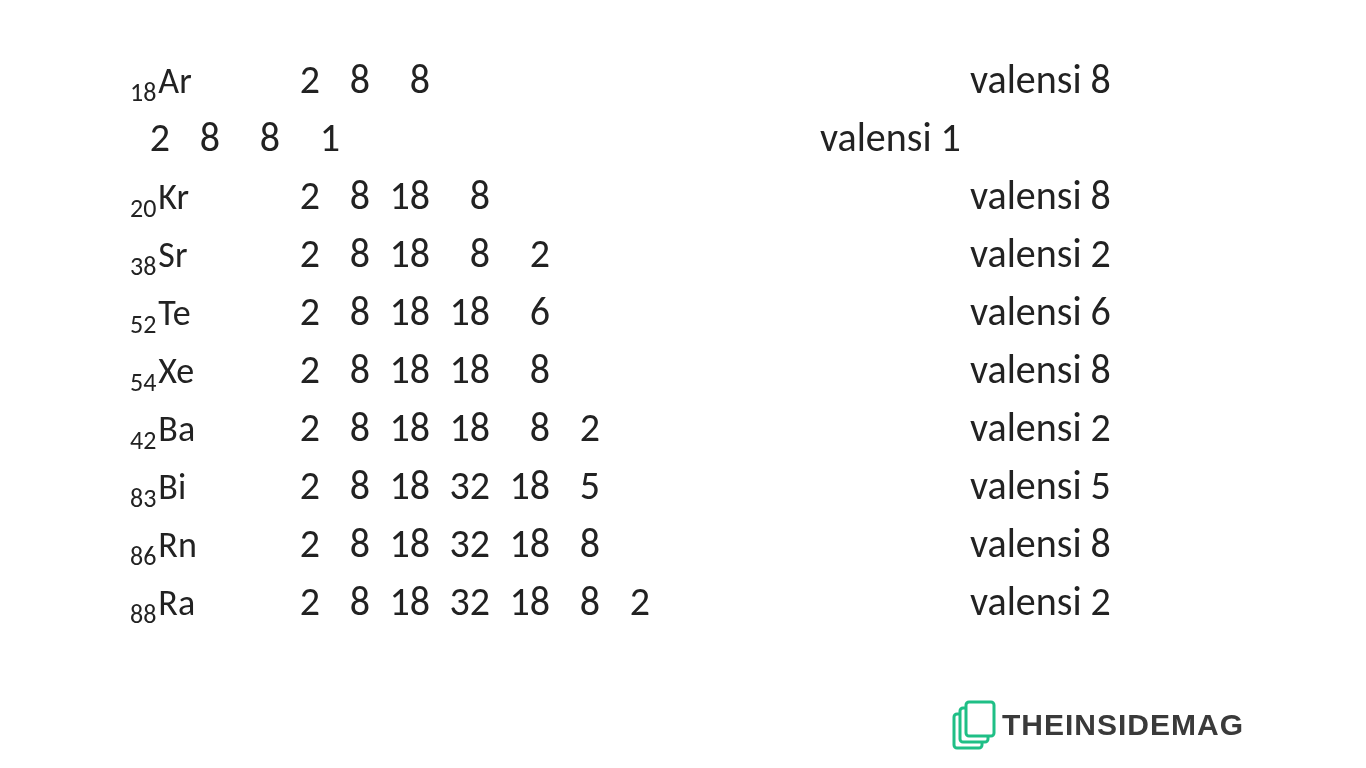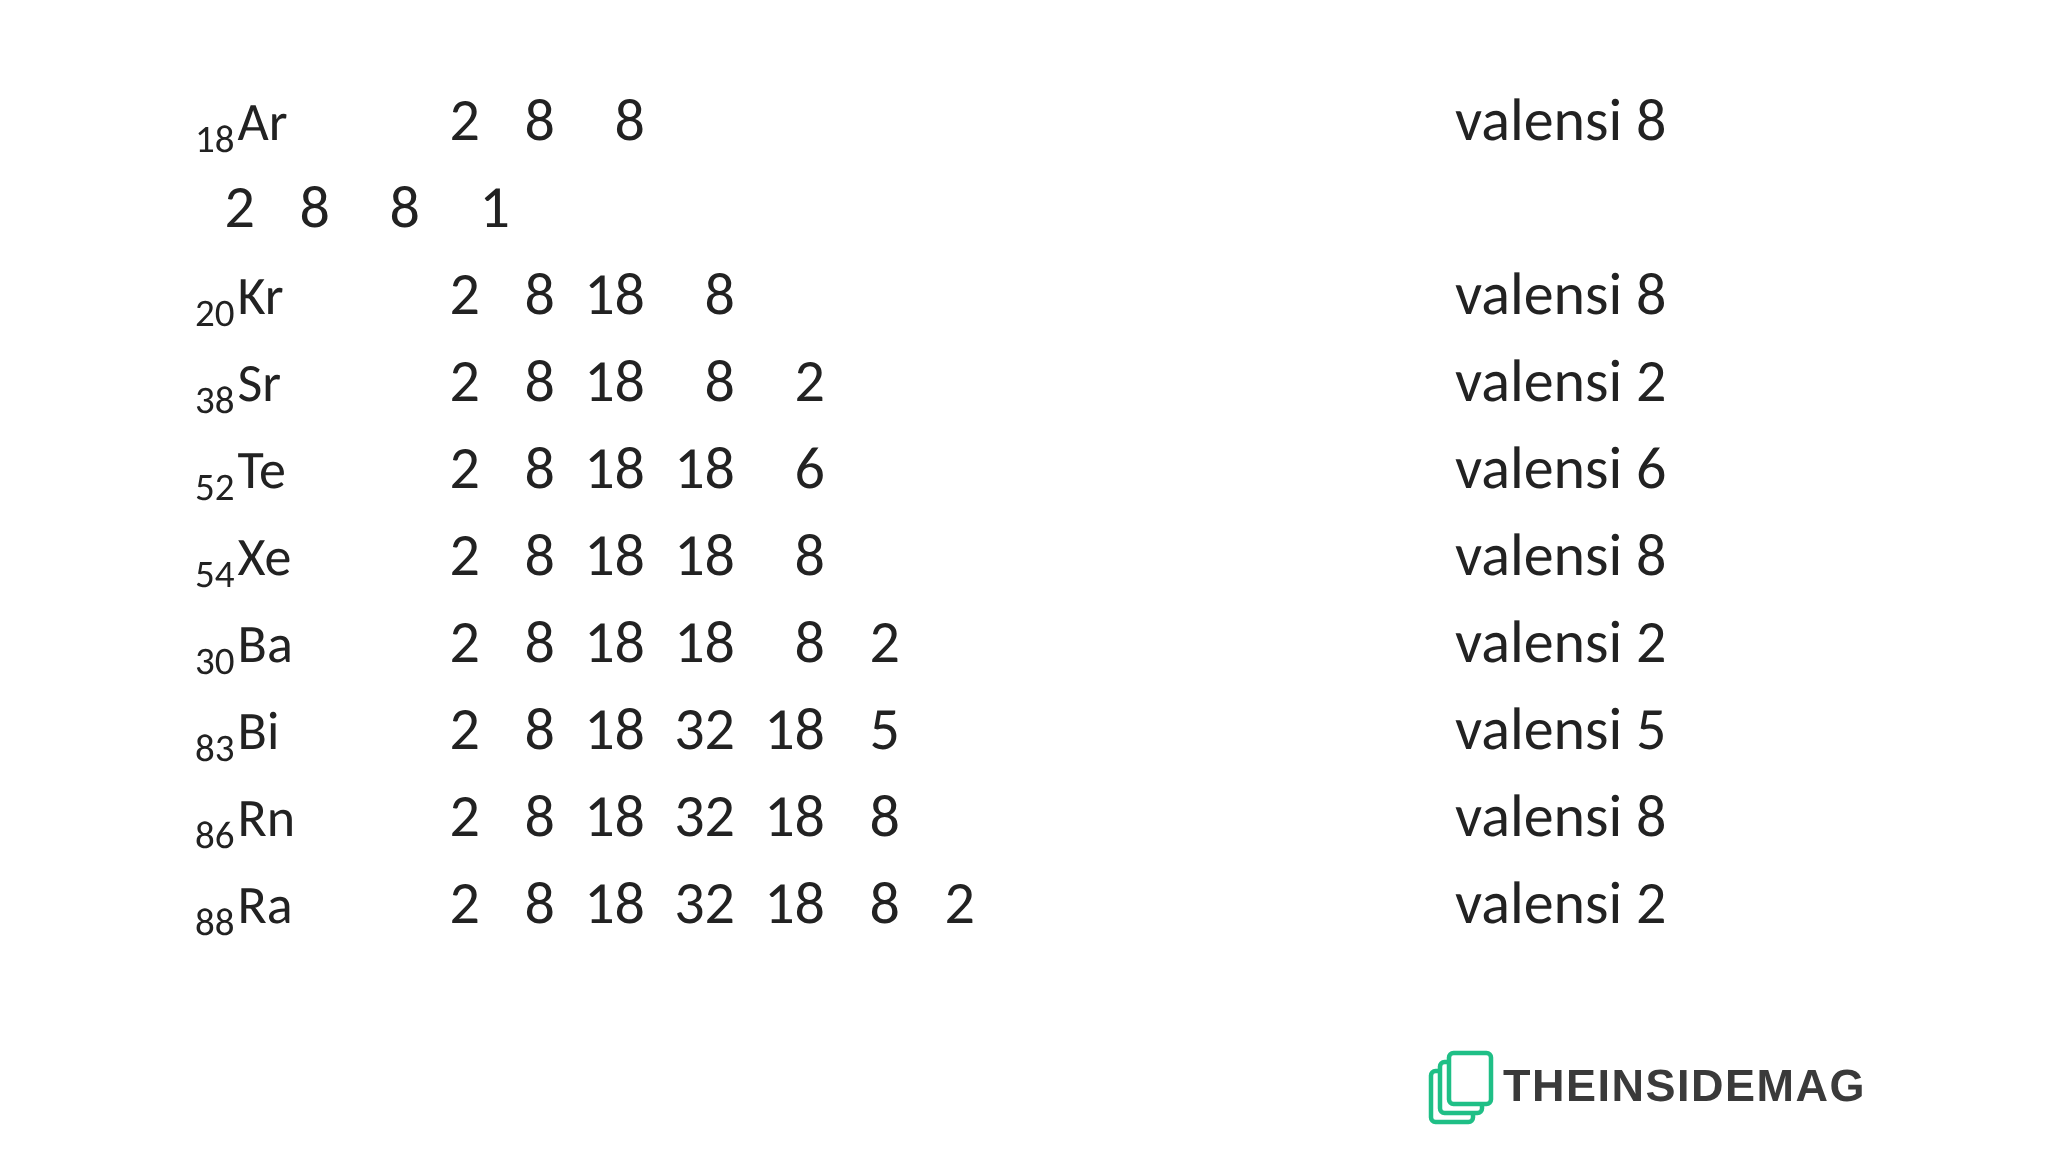--- a/index.html
+++ b/index.html
@@ -85,20 +85,21 @@
       <div class="row">
         <div class="elem">
           <span class="sub">18</span>
           <span class="sym">Ar</span>
         </div>
         <div class="shells"><span style="width: 40px;">2</span><span style="width: 50px;">8</span><span style="width: 60px;">8</span></div>
         <div class="valcol">valensi 8</div>
       </div>
       <div class="row">
         <div class="shells"><span style="width: 40px;">2</span><span style="width: 50px;">8</span><span style="width: 60px;">8</span><span style="width: 60px;">1</span></div>
+        <div class="valcol">valensi 1</div>
       </div>
       <div class="row">
         <div class="elem">
           <span class="sub">20</span>
           <span class="sym">Kr</span>
         </div>
         <div class="shells"><span style="width: 40px;">2</span><span style="width: 50px;">8</span><span style="width: 60px;">18</span><span style="width: 60px;">8</span></div>
         <div class="valcol">valensi 8</div>
       </div>
       <div class="row">
@@ -120,21 +121,21 @@
       <div class="row">
         <div class="elem">
           <span class="sub">54</span>
           <span class="sym">Xe</span>
         </div>
         <div class="shells"><span style="width: 40px;">2</span><span style="width: 50px;">8</span><span style="width: 60px;">18</span><span style="width: 60px;">18</span><span style="width: 60px;">8</span></div>
         <div class="valcol">valensi 8</div>
       </div>
       <div class="row">
         <div class="elem">
-          <span class="sub">30</span>
+          <span class="sub">42</span>
           <span class="sym">Ba</span>
         </div>
         <div class="shells"><span style="width: 40px;">2</span><span style="width: 50px;">8</span><span style="width: 60px;">18</span><span style="width: 60px;">18</span><span style="width: 60px;">8</span><span style="width: 50px;">2</span></div>
         <div class="valcol">valensi 2</div>
       </div>
       <div class="row">
         <div class="elem">
           <span class="sub">83</span>
           <span class="sym">Bi</span>
         </div>

